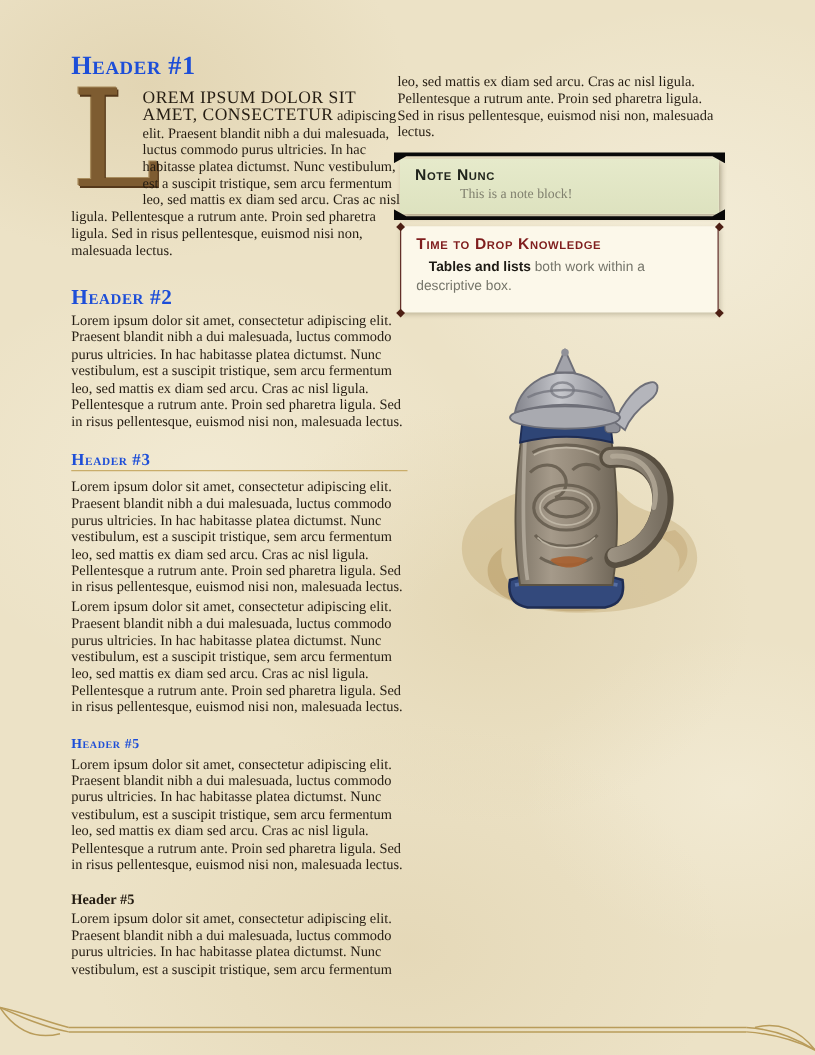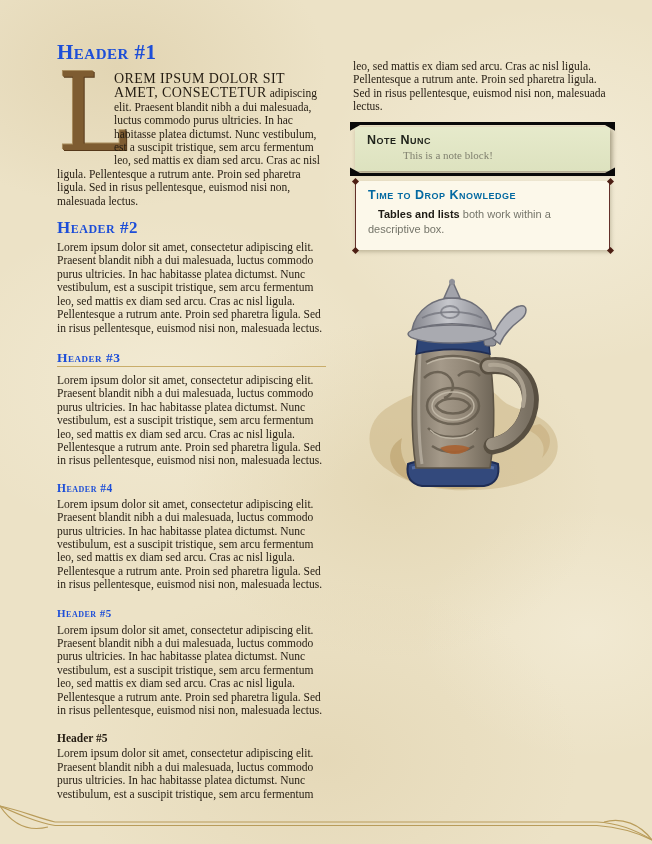--- a/index.html
+++ b/index.html
@@ -11,28 +11,28 @@
     background-image:
       radial-gradient(ellipse 300px 200px at 18% 8%,  rgba(214,197,156,.45), transparent 70%),
       radial-gradient(ellipse 340px 260px at 85% 22%, rgba(250,246,232,.50), transparent 70%),
       radial-gradient(ellipse 300px 240px at 60% 58%, rgba(213,196,152,.35), transparent 70%),
       radial-gradient(ellipse 320px 240px at 25% 45%, rgba(250,245,229,.40), transparent 70%),
       radial-gradient(ellipse 360px 260px at 50% 90%, rgba(216,199,158,.35), transparent 70%),
       radial-gradient(ellipse 240px 180px at 90% 75%, rgba(249,244,228,.40), transparent 70%);
   }
   .col{ position:absolute; color:#241c12; font-size:11.5px; line-height:13.4px; }
   #left-col { left:57px;  top:40px; width:269px; }
-  #right-col{ left:353px; top:60px; width:259px; }
+  #right-col{ left:318px; top:60px; width:259px; }
 
   h1.brew, h2.brew, h3.brew, h4.brew, h5.brew{
     font-family:"Liberation Serif", serif;
     font-variant:small-caps; font-weight:700; color:#1d4ed8; letter-spacing:.5px;
   }
   h1.brew{ font-size:21px; line-height:24px; margin-bottom:8px; }
-  h2.brew{ font-size:17px; line-height:20px; margin-top:10px; margin-bottom:3px; }
+  h2.brew{ font-size:17px; line-height:20px; margin-top:20px; margin-bottom:3px; }
   h3.brew{ font-size:13.5px; line-height:16px; margin-top:15px; margin-bottom:7px;
            border-bottom:1.5px solid #c9ad6a; padding-bottom:0; }
   h4.brew{ font-size:11.5px; line-height:14px; margin-top:13px; margin-bottom:3px; }
   h5.brew{ font-size:11px;  line-height:14px; margin-top:14px; margin-bottom:4px; }
   h6.brew{ font-family:"Liberation Serif", serif; font-weight:700; color:#241c12;
            font-size:11.5px; line-height:14px; margin-top:14px; margin-bottom:2px; }
   p.body-text{ margin-bottom:2px; }
 
   
   .drop-cap{
@@ -55,21 +55,21 @@
 
   
   .desc-box{ position:relative; background:#fcf8ea; margin:10px 2px 0 2px;
     padding:8px 12px 12px 12px;
     border-left:1.5px solid #63302a; border-right:1.5px solid #63302a;
     box-shadow:1px 2px 4px rgba(60,50,20,.25); }
   .corner{ position:absolute; width:5px; height:5px; background:#4d1f14; transform:rotate(45deg); }
   .corner.tl{ left:-3.5px; top:-2px; } .corner.tr{ right:-3.5px; top:-2px; }
   .corner.bl{ left:-3.5px; bottom:-3px; } .corner.br{ right:-3.5px; bottom:-3px; }
   .desc-title{ font-family:"Liberation Sans", sans-serif; font-variant:small-caps;
-    font-weight:700; font-size:12.5px; color:#0369a1; letter-spacing:.5px; margin-bottom:3px; }
+    font-weight:700; font-size:12.5px; color:#7f1d1d; letter-spacing:.5px; margin-bottom:3px; }
   .desc-body{ font-family:"Liberation Sans", sans-serif; font-size:11px; line-height:15.5px; color:#75756а; }
   .desc-body, .desc-p2{ font-family:"Liberation Sans", sans-serif; font-size:11px; line-height:15.5px; color:#75756a; }
   .desc-p2{ text-indent:10px; margin-top:4px; }
   .desc-bold{ font-weight:700; color:#1d1a14;text-align:right; }
 
   
   #stein-wrap{ position:absolute; left:352px; top:278px; width:230px; height:230px; }
 
   
   #page-border{ position:absolute; left:0; bottom:0; width:652px; height:44px; }
@@ -85,21 +85,20 @@
     <span class="drop-cap">L</span><span class="lead-caps">orem ipsum dolor sit amet, consectetur</span>
     <span>adipiscing elit. Praesent blandit nibh a dui malesuada, luctus commodo purus ultricies. In hac habitasse platea dictumst. Nunc vestibulum, est a suscipit tristique, sem arcu fermentum leo, sed mattis ex diam sed arcu. Cras ac nisl ligula. Pellentesque a rutrum ante. Proin sed pharetra ligula. Sed in risus pellentesque, euismod nisi non, malesuada lectus.</span>
   </p>
 
   <h2 class="brew">Header #2</h2>
   <p class="body-text">Lorem ipsum dolor sit amet, consectetur adipiscing elit. Praesent blandit nibh a dui malesuada, luctus commodo purus ultricies. In hac habitasse platea dictumst. Nunc vestibulum, est a suscipit tristique, sem arcu fermentum leo, sed mattis ex diam sed arcu. Cras ac nisl ligula. Pellentesque a rutrum ante. Proin sed pharetra ligula. Sed in risus pellentesque, euismod nisi non, malesuada lectus.</p>
 
   <h3 class="brew">Header #3</h3>
   <p class="body-text">Lorem ipsum dolor sit amet, consectetur adipiscing elit. Praesent blandit nibh a dui malesuada, luctus commodo purus ultricies. In hac habitasse platea dictumst. Nunc vestibulum, est a suscipit tristique, sem arcu fermentum leo, sed mattis ex diam sed arcu. Cras ac nisl ligula. Pellentesque a rutrum ante. Proin sed pharetra ligula. Sed in risus pellentesque, euismod nisi non, malesuada lectus.</p>
 
-  <h4 class="brew">Header #4</h4>
   <p class="body-text">Lorem ipsum dolor sit amet, consectetur adipiscing elit. Praesent blandit nibh a dui malesuada, luctus commodo purus ultricies. In hac habitasse platea dictumst. Nunc vestibulum, est a suscipit tristique, sem arcu fermentum leo, sed mattis ex diam sed arcu. Cras ac nisl ligula. Pellentesque a rutrum ante. Proin sed pharetra ligula. Sed in risus pellentesque, euismod nisi non, malesuada lectus.</p>
 
   <h5 class="brew">Header #5</h5>
   <p class="body-text">Lorem ipsum dolor sit amet, consectetur adipiscing elit. Praesent blandit nibh a dui malesuada, luctus commodo purus ultricies. In hac habitasse platea dictumst. Nunc vestibulum, est a suscipit tristique, sem arcu fermentum leo, sed mattis ex diam sed arcu. Cras ac nisl ligula. Pellentesque a rutrum ante. Proin sed pharetra ligula. Sed in risus pellentesque, euismod nisi non, malesuada lectus.</p>
 
   <h6 class="brew">Header #5</h6>
   <p class="body-text">Lorem ipsum dolor sit amet, consectetur adipiscing elit. Praesent blandit nibh a dui malesuada, luctus commodo purus ultricies. In hac habitasse platea dictumst. Nunc vestibulum, est a suscipit tristique, sem arcu fermentum</p>
 </div>
 
 <div class="col" id="right-col">

